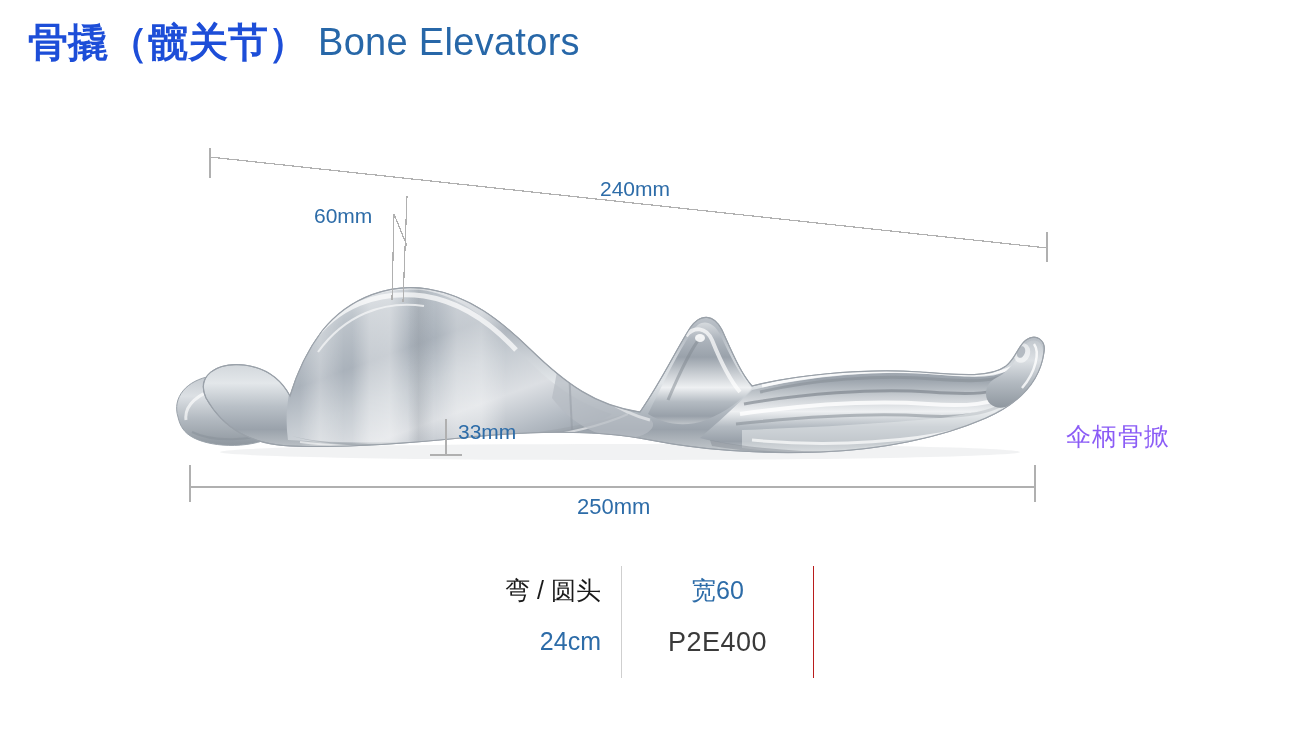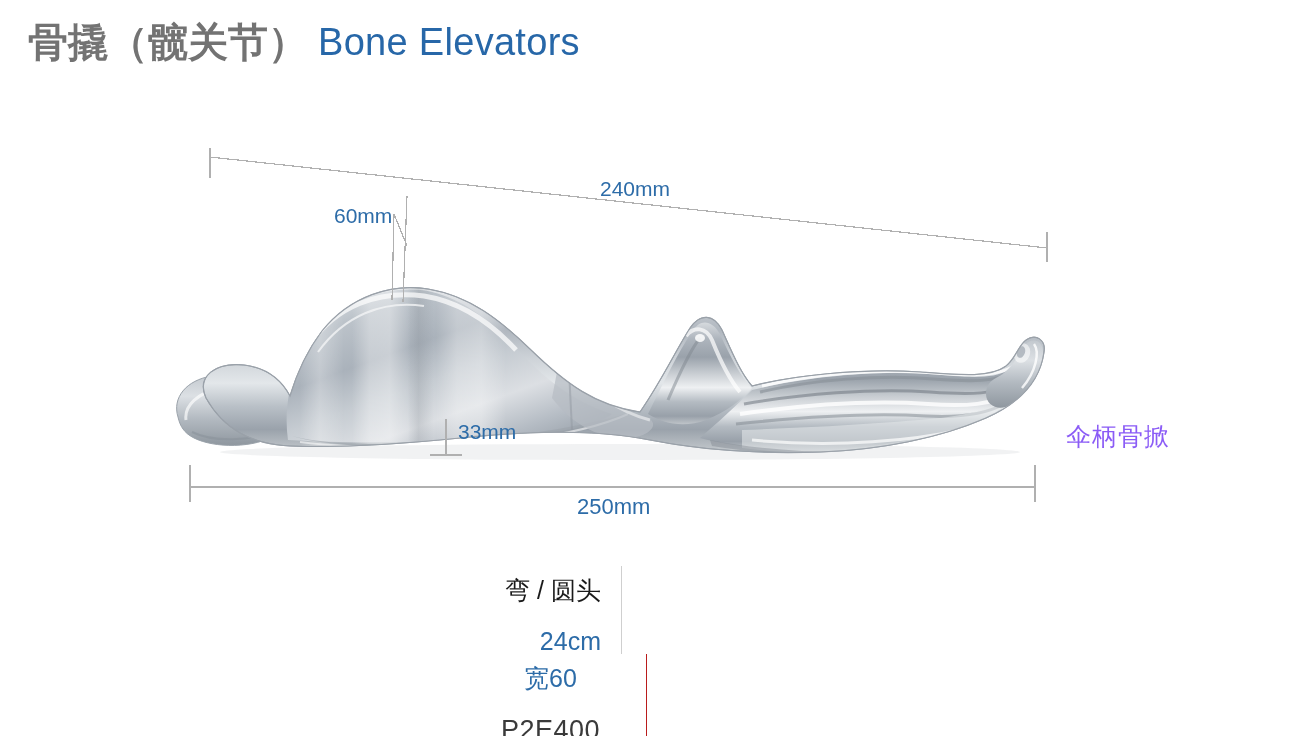--- a/index.html
+++ b/index.html
@@ -24,21 +24,21 @@
   #title-block {
     position: absolute;
     left: 28px;
     top: 22px;
     white-space: nowrap;
     line-height: 1;
   }
   .title-cn {
     font-size: 40px;
     font-weight: bold;
-    color: #737373;
+    color: #1d4ed8;
     letter-spacing: 0px;
     vertical-align: middle;
   }
   .title-en {
     font-size: 38px;
     font-weight: normal;
     color: #2767a8;
     vertical-align: middle;
     margin-left: 10px;
     letter-spacing: 0.3px;
@@ -58,21 +58,21 @@
 
   
   .dim-label {
     position: absolute;
     color: #2d6ca8;
     font-size: 21px;
     white-space: nowrap;
     line-height: 1;
   }
   #dim-240 { left: 600px; top: 178px; }
-  #dim-60  { left: 334px; top: 205px; }
+  #dim-60  { left: 314px; top: 205px; }
   #dim-33  { left: 458px; top: 421px; }
   #dim-250 { left: 577px; top: 496px; font-size: 22px; }
 
   
   #side-caption {
     position: absolute;
     left: 1066px;
     top: 420px;
     color: #8b5cf6;
     font-size: 25px;
@@ -81,21 +81,20 @@
   }
 
   
   #spec-table {
     position: absolute;
     left: 455px;
     top: 566px;
     width: 360px;
     height: 112px;
     display: flex;
-    flex-direction: column;
   }
   .spec-col {
     display: flex;
     flex-direction: column;
     justify-content: flex-start;
     box-sizing: border-box;
     padding-top: 12px;
   }
   .spec-col.col-left {
     width: 167px;

